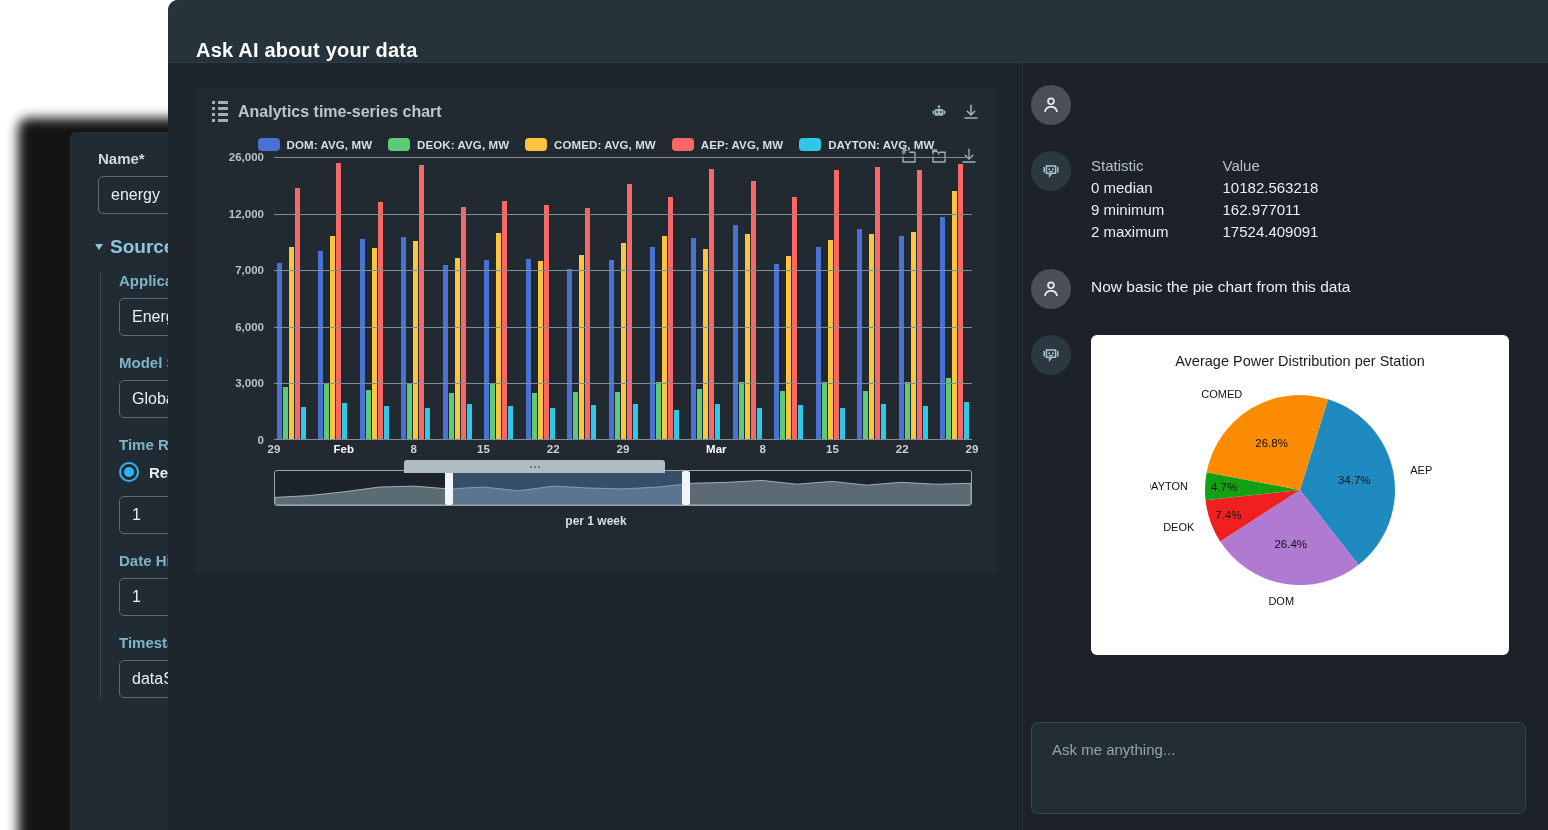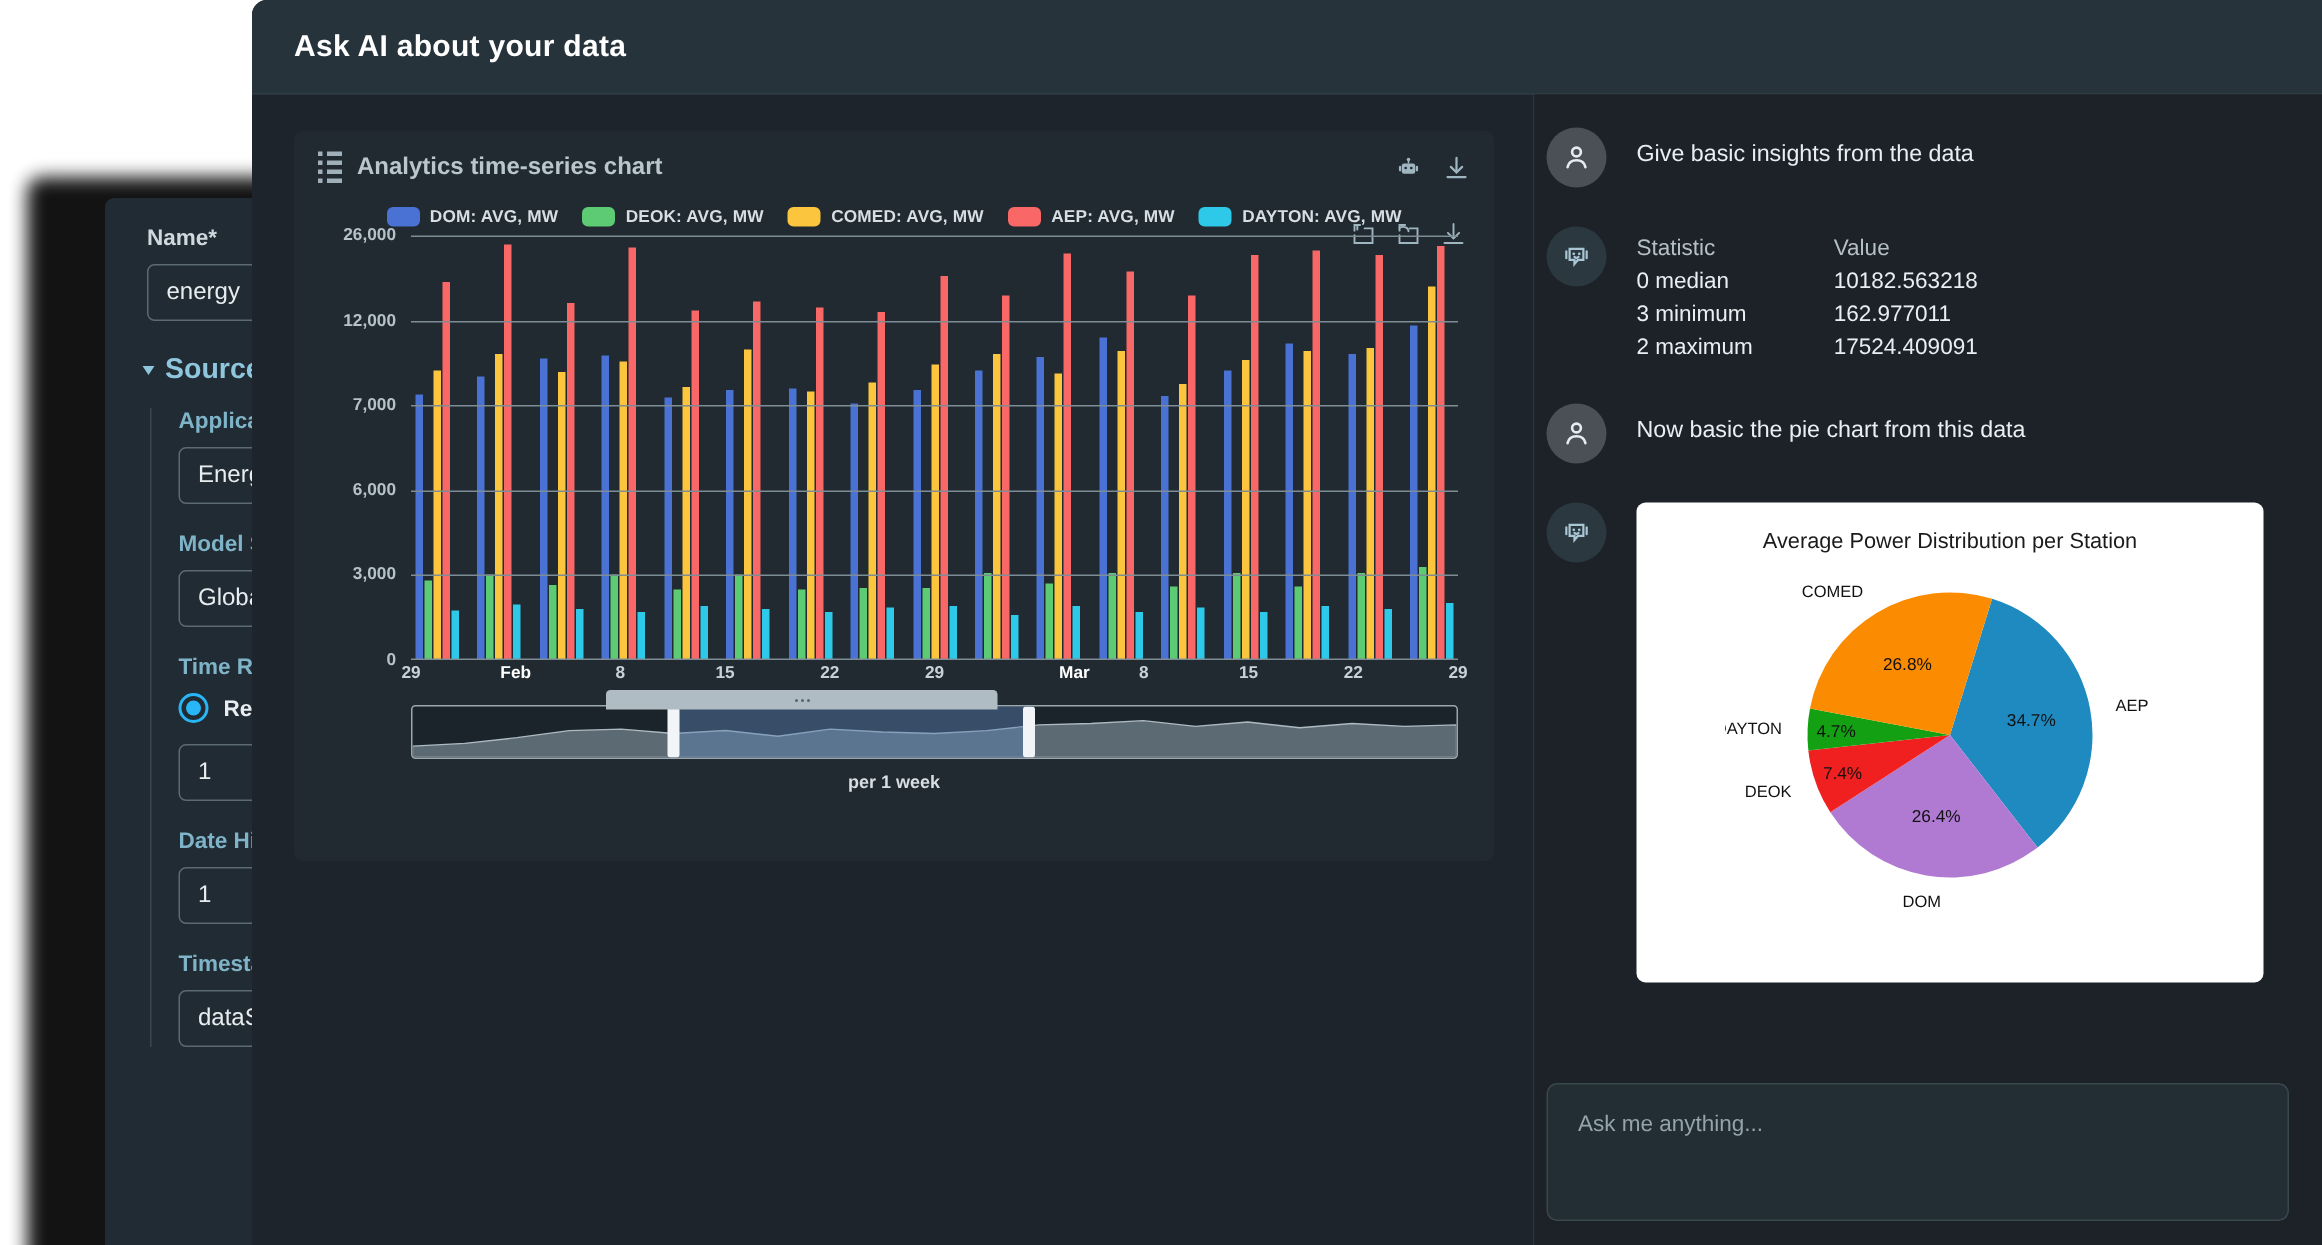--- a/index.html
+++ b/index.html
@@ -44,21 +44,21 @@
   }
   .radio i { width: 10px; height: 10px; border-radius: 50%; background: #29b6f6; display: block; }
   .radio-lbl { color: #e8edef; font-size: 15px; font-weight: bold; white-space: nowrap; }
 
   
   .modal {
     position: absolute; left: 168px; top: 0; width: 1380px; height: 830px;
     background: #1e242b; border-radius: 10px 0 0 0; overflow: hidden;
   }
   .modal-header {
-    height: 63px; background: #26333b; display: flex; align-items: center;
+    height: 63px; background: #26333b; display: flex; align-items: flex-end;
     padding: 0 0 0 28px; border-bottom: 1px solid #2e3c45;
   }
   .modal-title { color: #ffffff; font-size: 20px; font-weight: bold; letter-spacing: .2px; }
 
   .modal-body { display: flex; height: 767px; }
   .left-pane { width: 855px; border-right: 1px solid #2c3views; border-right: 1px solid #2c353d; padding: 24px 28px; }
   .right-pane { flex: 1; background: #1c2227; padding: 0; position: relative; }
 
   
   .chart-card {
@@ -458,21 +458,20 @@
       <div class="right-pane">
         <div class="chat">
 
           <div class="msg">
             <span class="avatar">
               <svg viewBox="0 0 24 24" fill="none" stroke="currentColor" stroke-width="1.9" stroke-linecap="round">
                   <circle cx="12" cy="8" r="3.2"></circle>
                   <path d="M5.5 19c.7-3.4 3.3-5 6.5-5s5.8 1.6 6.5 5"></path>
                 </svg>
             </span>
-            <span class="msg-text">Give basic insights from the data</span>
           </div>
 
           <div class="msg">
             <span class="avatar bot">
               <svg viewBox="0 0 24 24" fill="none" stroke="currentColor" stroke-width="1.6" stroke-linecap="round">
                   <path d="M7 6.5h10v8H13l-2.5 3v-3H7z"></path>
                   <circle cx="10" cy="10" r="1" fill="currentColor" stroke="none"></circle>
                   <circle cx="14" cy="10" r="1" fill="currentColor" stroke="none"></circle>
                   <path d="M10.5 12.3c.8.7 2.2.7 3 0"></path>
                   <path d="M4.6 8.2v5M19.4 8.2v5"></path>
@@ -485,21 +484,21 @@
                       <th>Statistic</th>
                       <th>Value</th>
                     </tr>
                   </thead>
                 <tbody id="stats-body">
                     <tr>
                       <td>0 median</td>
                       <td class="num">10182.563218</td>
                     </tr>
                     <tr>
-                      <td>3 minimum</td>
+                      <td>9 minimum</td>
                       <td class="num">162.977011</td>
                     </tr>
                     <tr>
                       <td>2 maximum</td>
                       <td class="num">17524.409091</td>
                     </tr>
                   </tbody>
               </table>
             </span>
           </div>

